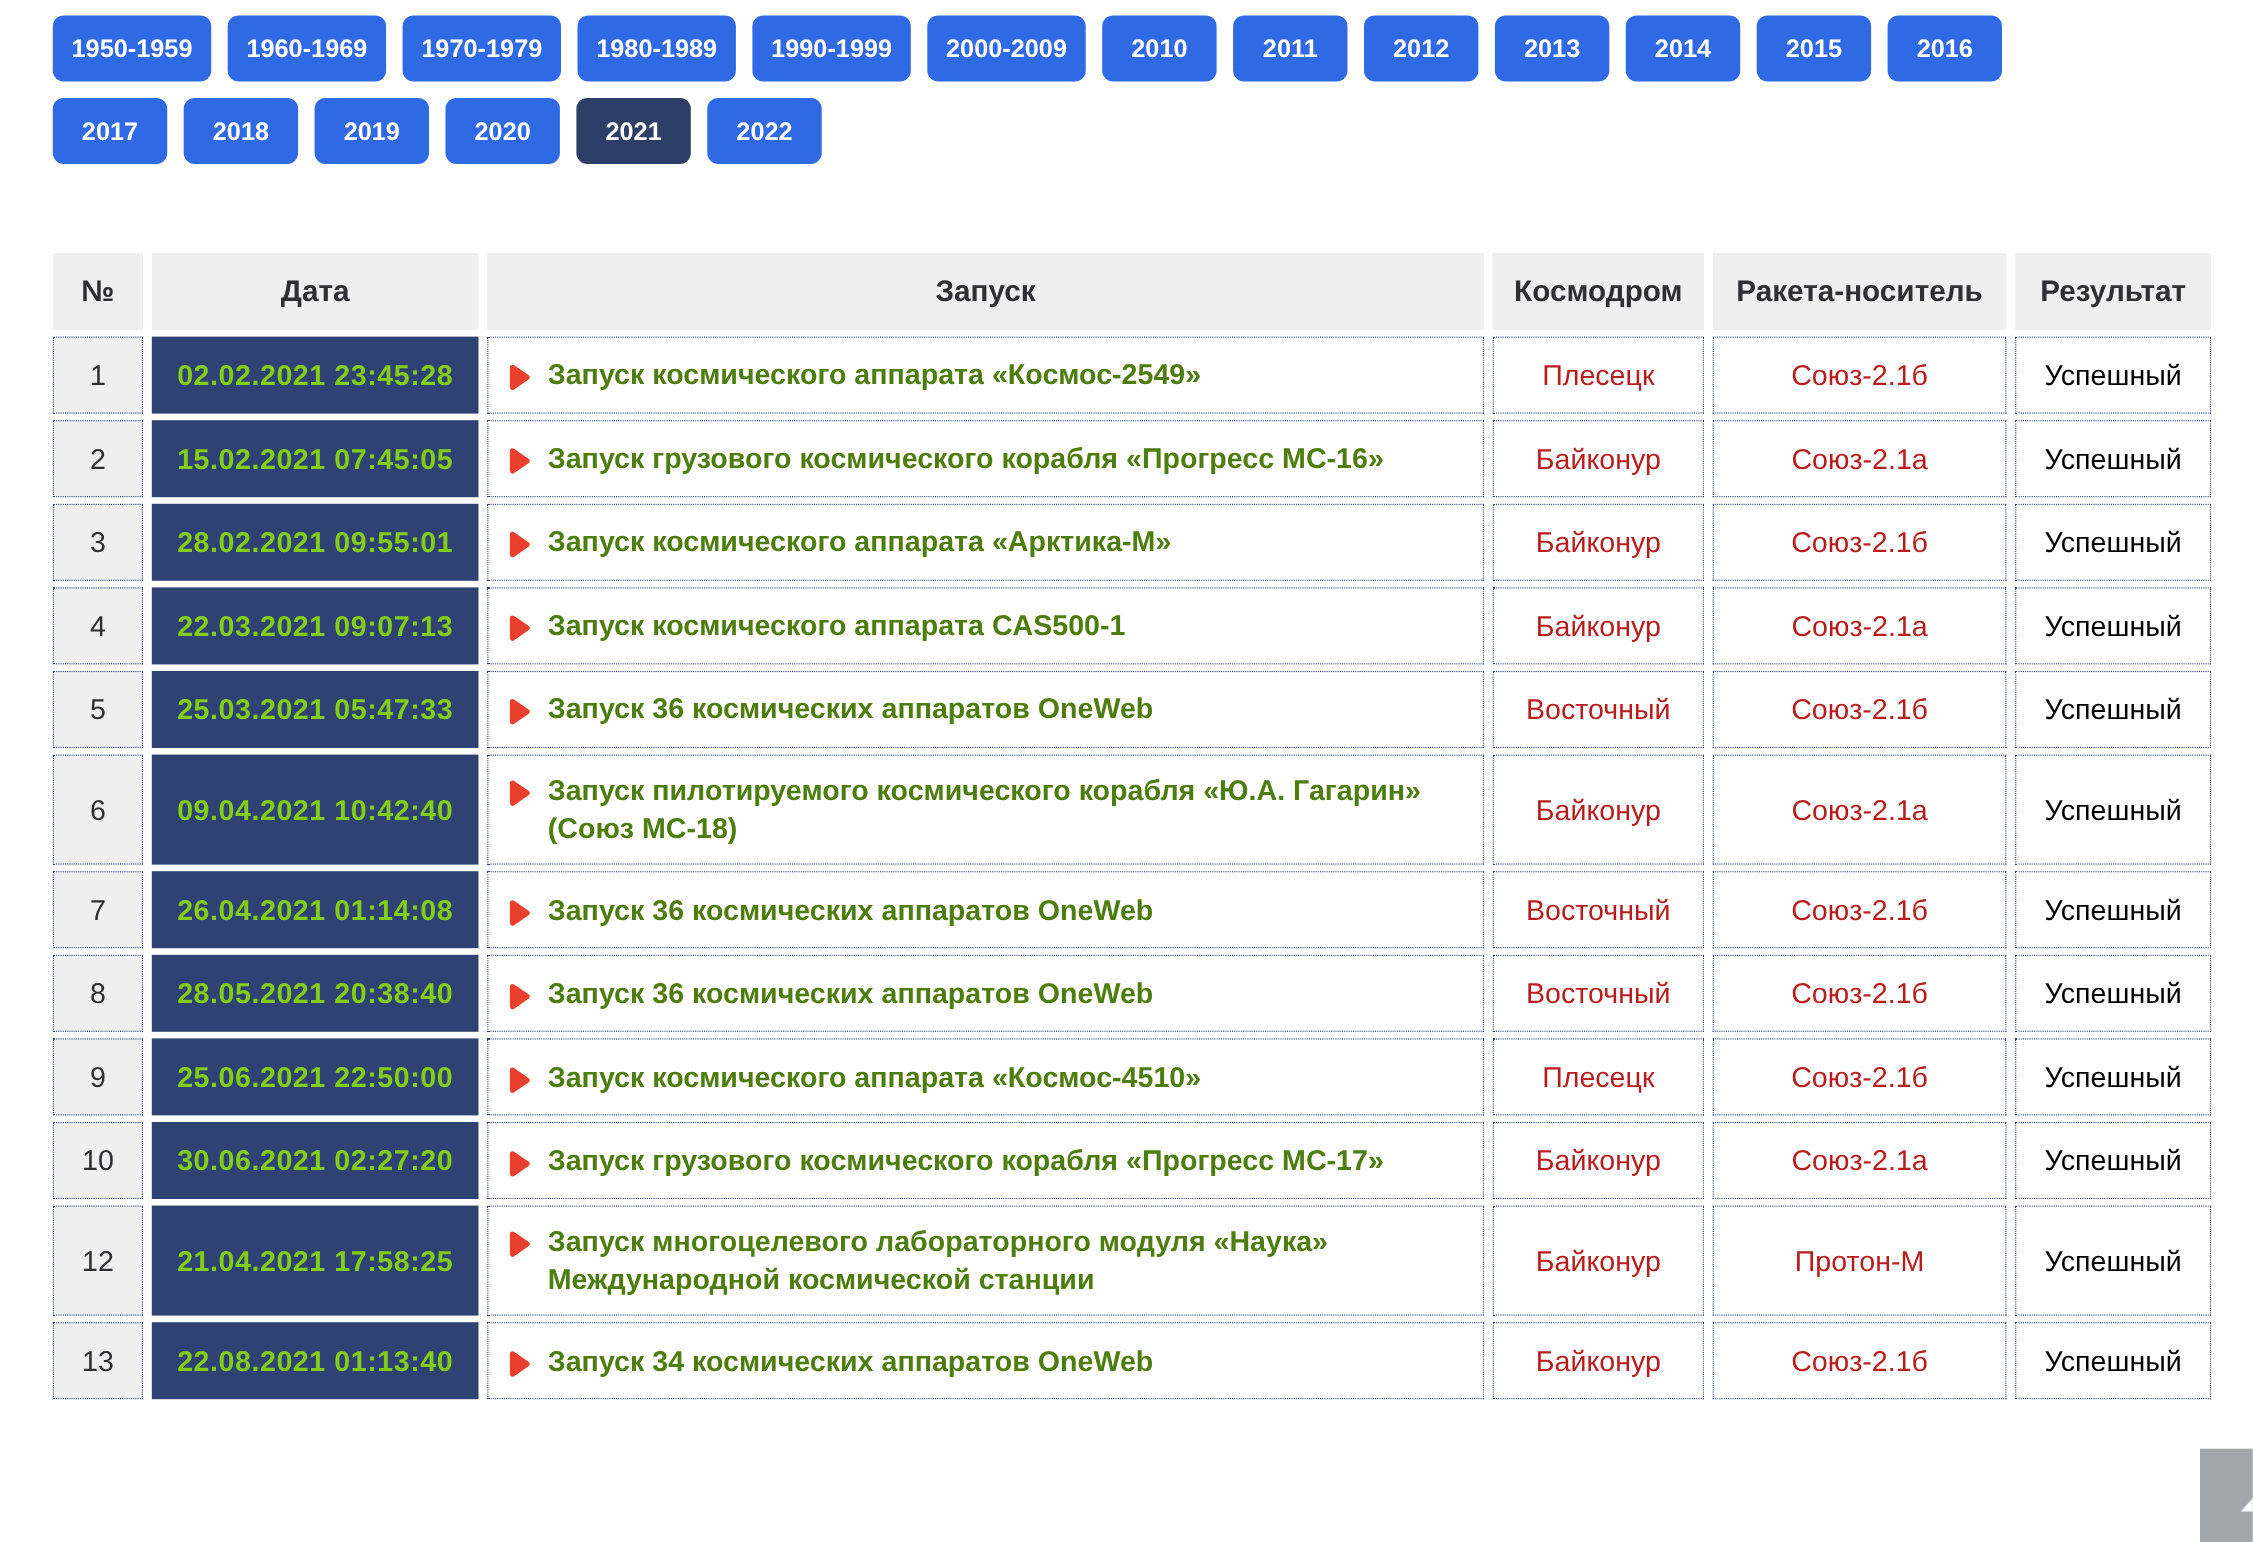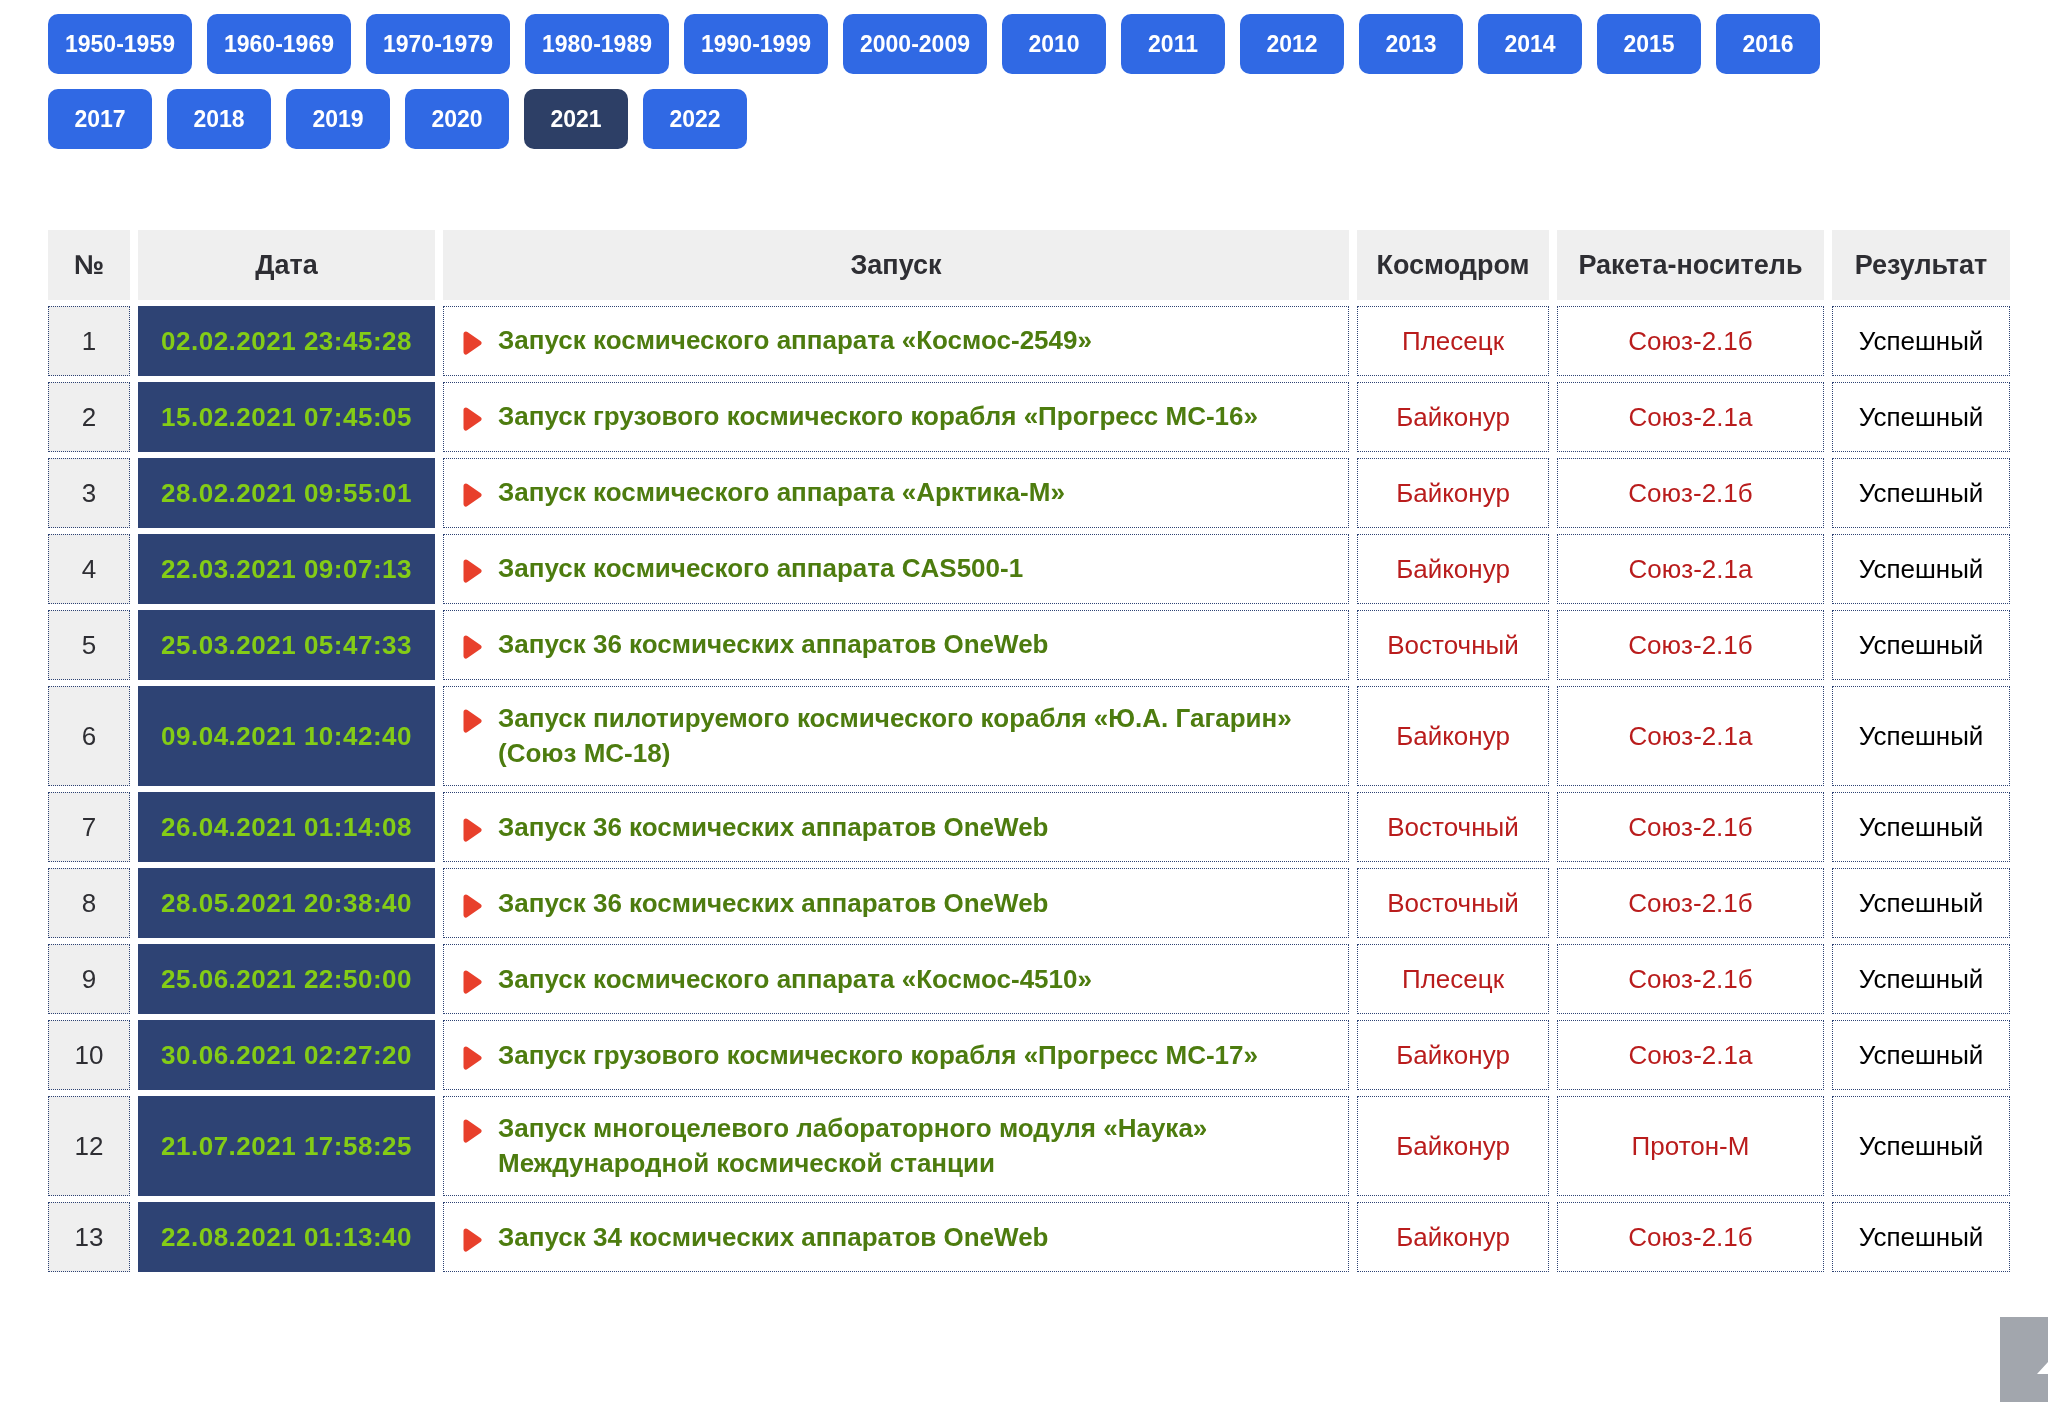--- a/index.html
+++ b/index.html
@@ -277,21 +277,21 @@
               <span>Запуск грузового космического корабля «Прогресс МС-17»</span>
             </span>
           </a>
         </td>
         <td class="c-site"><a href="#">Байконур</a></td>
         <td class="c-rocket"><a href="#">Союз-2.1а</a></td>
         <td class="c-result">Успешный</td>
       </tr>
       <tr>
         <td class="c-num">12</td>
-        <td class="c-date">21.07.2021 17:58:25</td>
+        <td class="c-date">21.04.2021 17:58:25</td>
         <td class="c-launch">
           <a href="#" class="launch-link">
             <span class="marker"><svg width="21" height="26" viewBox="0 0 21 26">
                 <path d="M4 4 L17 13 L4 22 Z" fill="#e8402c" stroke="#e8402c" stroke-width="5" stroke-linejoin="round"></path>
               </svg></span>
             <span class="launch-text">
               <span>Запуск многоцелевого лабораторного модуля «Наука»</span>
               <span>Международной космической станции</span>
             </span>
           </a>

